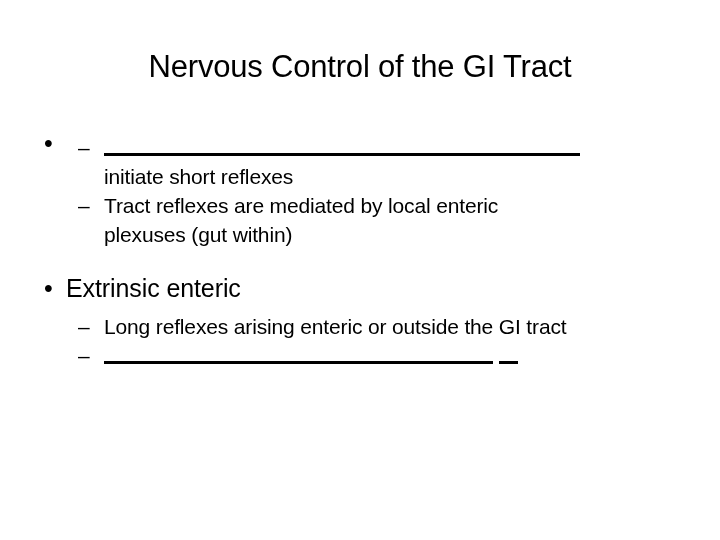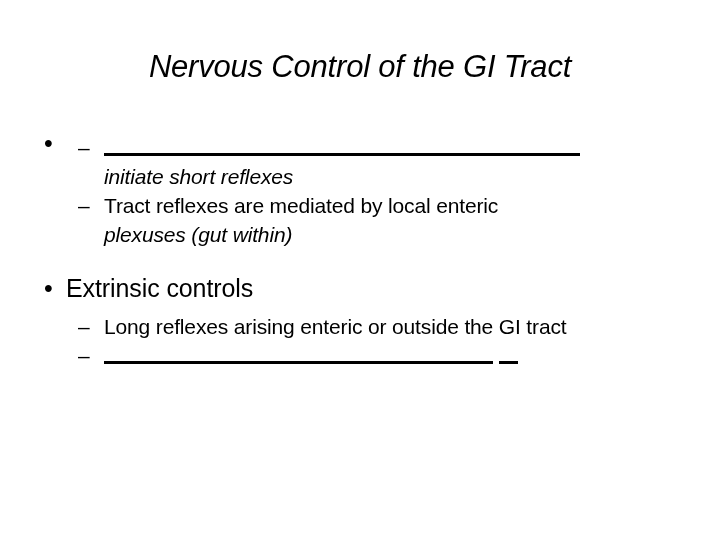--- a/index.html
+++ b/index.html
@@ -28,21 +28,20 @@
     position: absolute;
     left: 0;
     top: 48px;
     width: 720px;
     text-align: center;
     font-size: 31px;
     line-height: 38px;
     font-weight: 400;
     letter-spacing: -0.2px;
     white-space: nowrap;
-    font-style: italic;
   }
 
   
   .body-content {
     position: absolute;
     left: 0;
     top: 126px;
     width: 720px;
   }
 
@@ -74,21 +73,20 @@
   }
   .lvl2 .dash {
     position: absolute;
     left: 78px;
     top: 0;
     font-size: 21px;
     line-height: 29px;
   }
   .lvl2 .cont {
     display: block;
-    font-style: italic;
   }
 
   
   .blank {
     display: inline-block;
     vertical-align: baseline;
     border-bottom: 3px solid #000000;
     height: 15px;
     margin-bottom: -1px;
   }
@@ -124,21 +122,21 @@
     <div class="lvl2">
       <span class="dash">–</span>
       <span>Tract reflexes are mediated by local enteric</span>
       <span class="cont">plexuses (gut within)</span>
     </div>
 
     <div class="gap-lvl1"></div>
 
     <div class="lvl1">
       <span class="dot">•</span>
-      <span>Extrinsic controls</span>
+      <span>Extrinsic enteric</span>
     </div>
 
     <div class="gap-sm"></div>
 
     <div class="lvl2">
       <span class="dash">–</span>
       <span class="nowrap">Long reflexes arising enteric or outside the GI tract</span>
     </div>
 
     <div class="lvl2">

